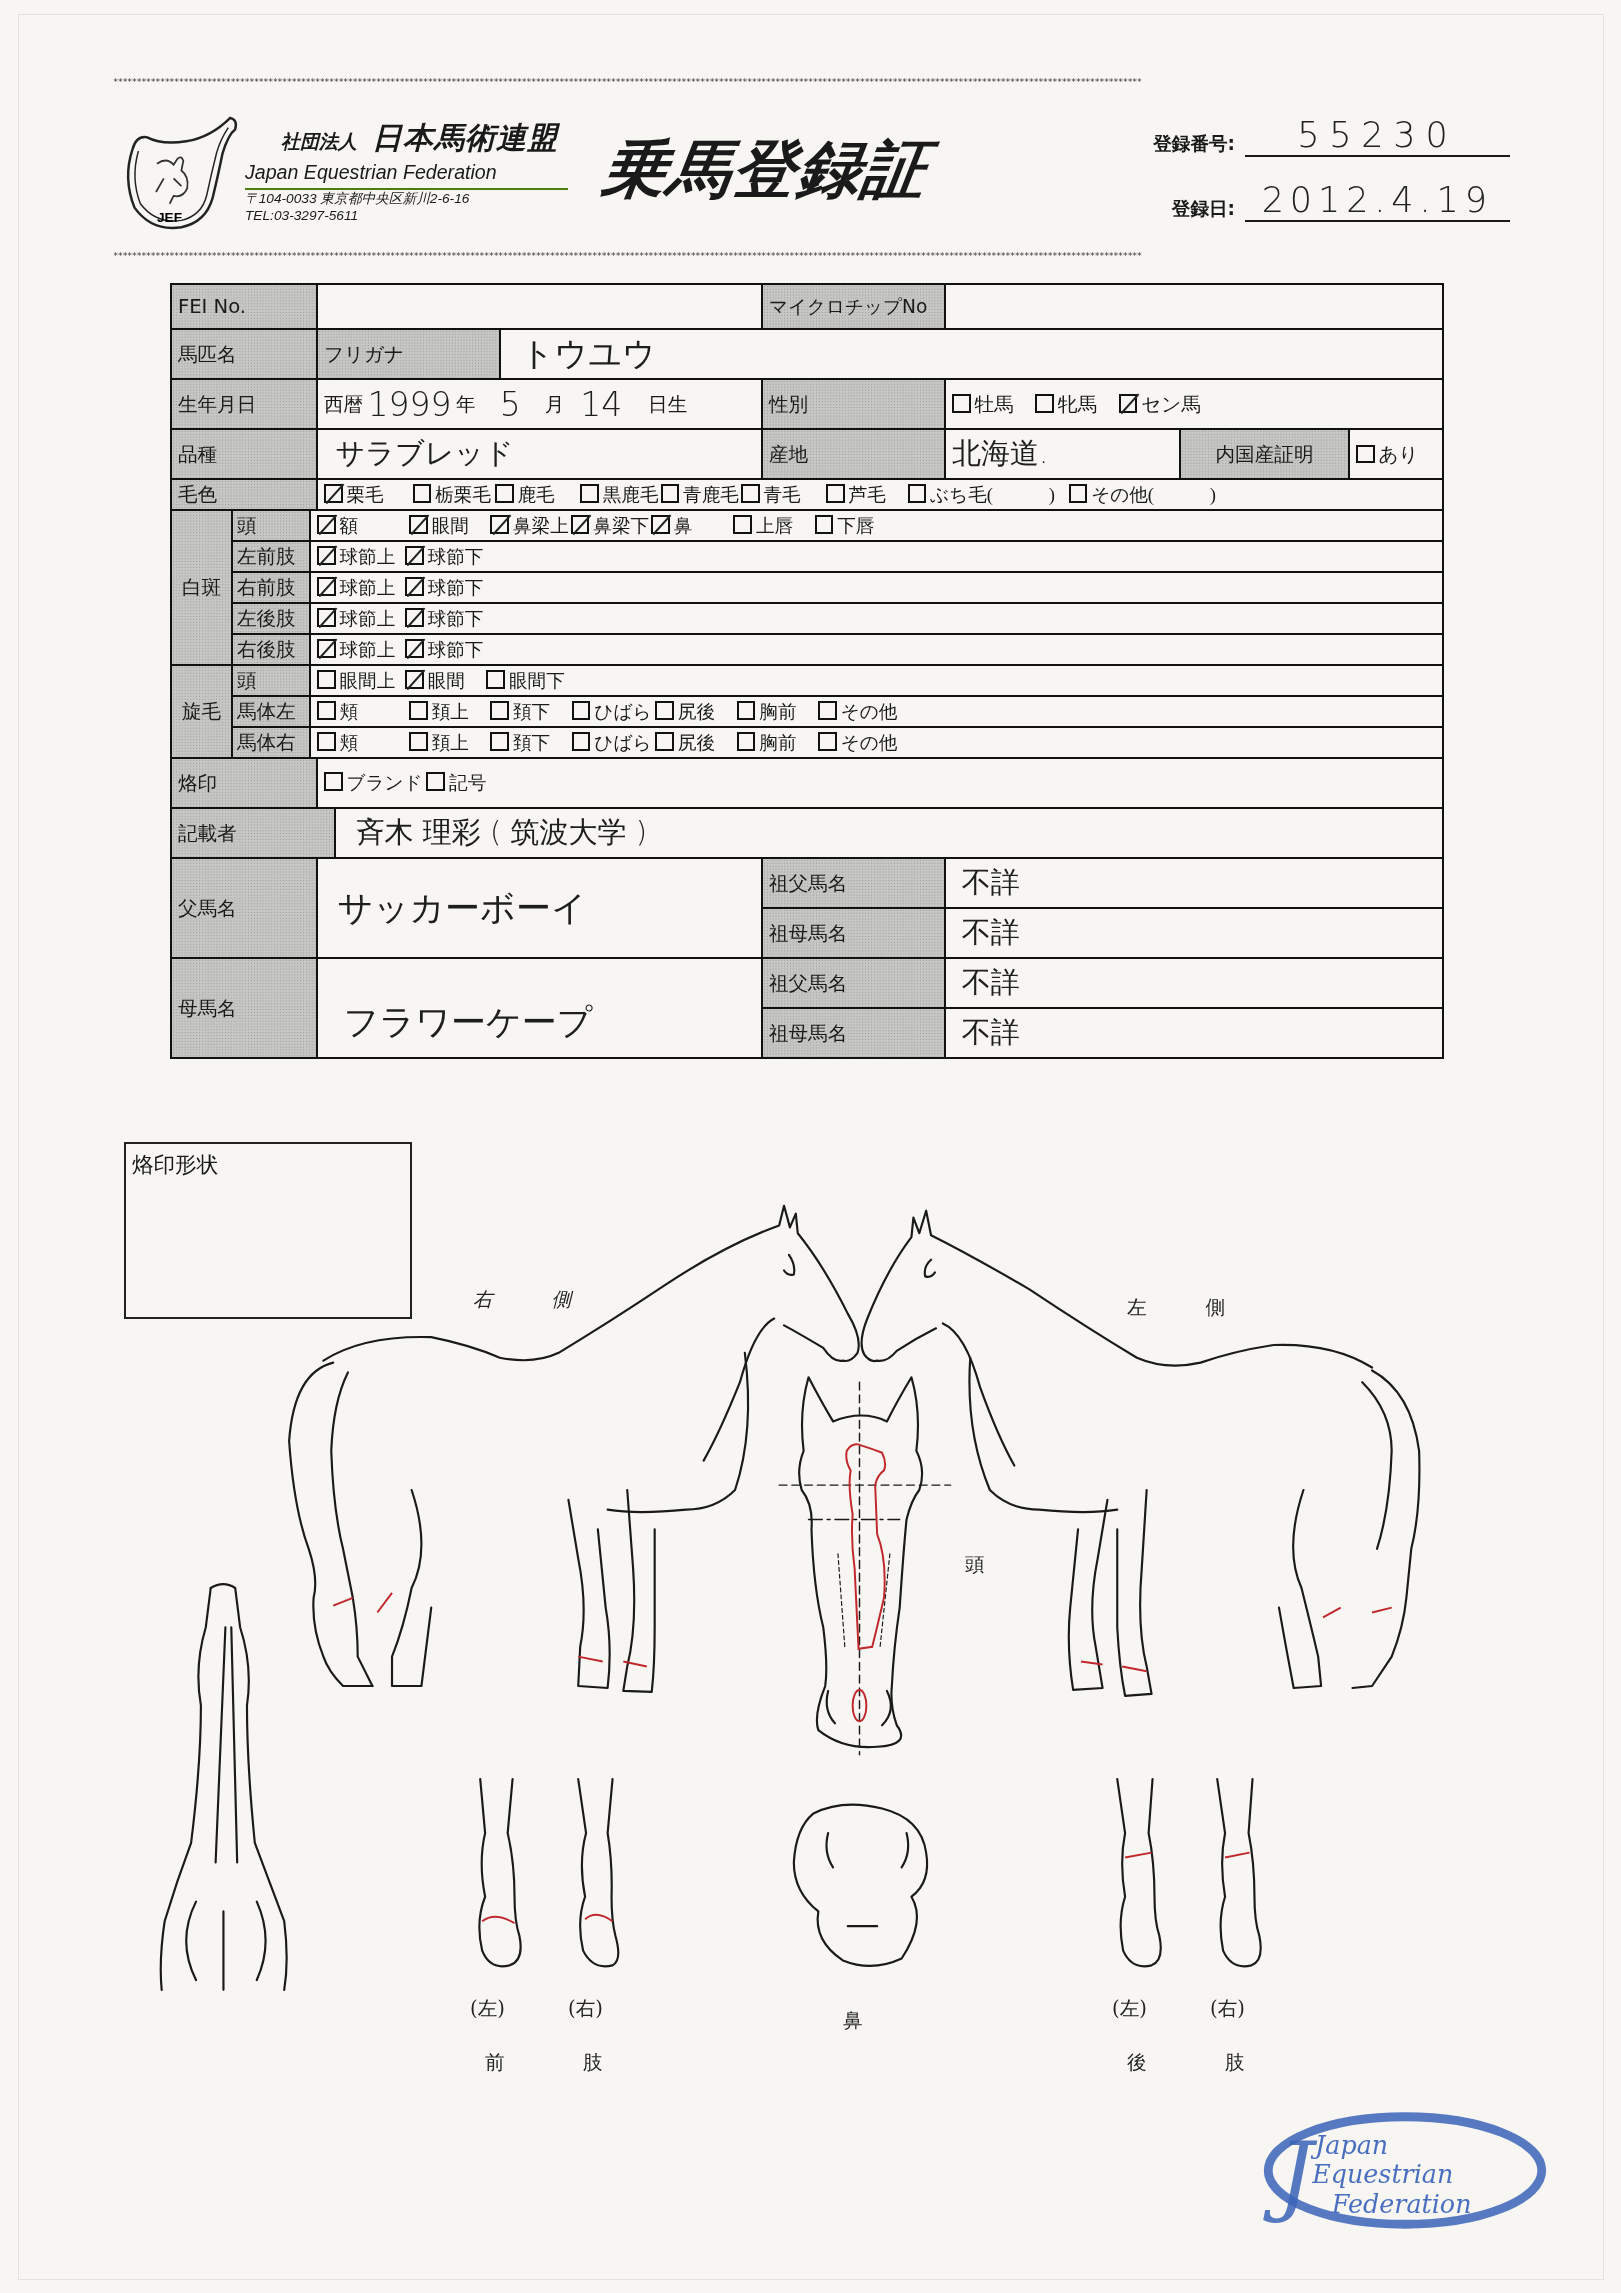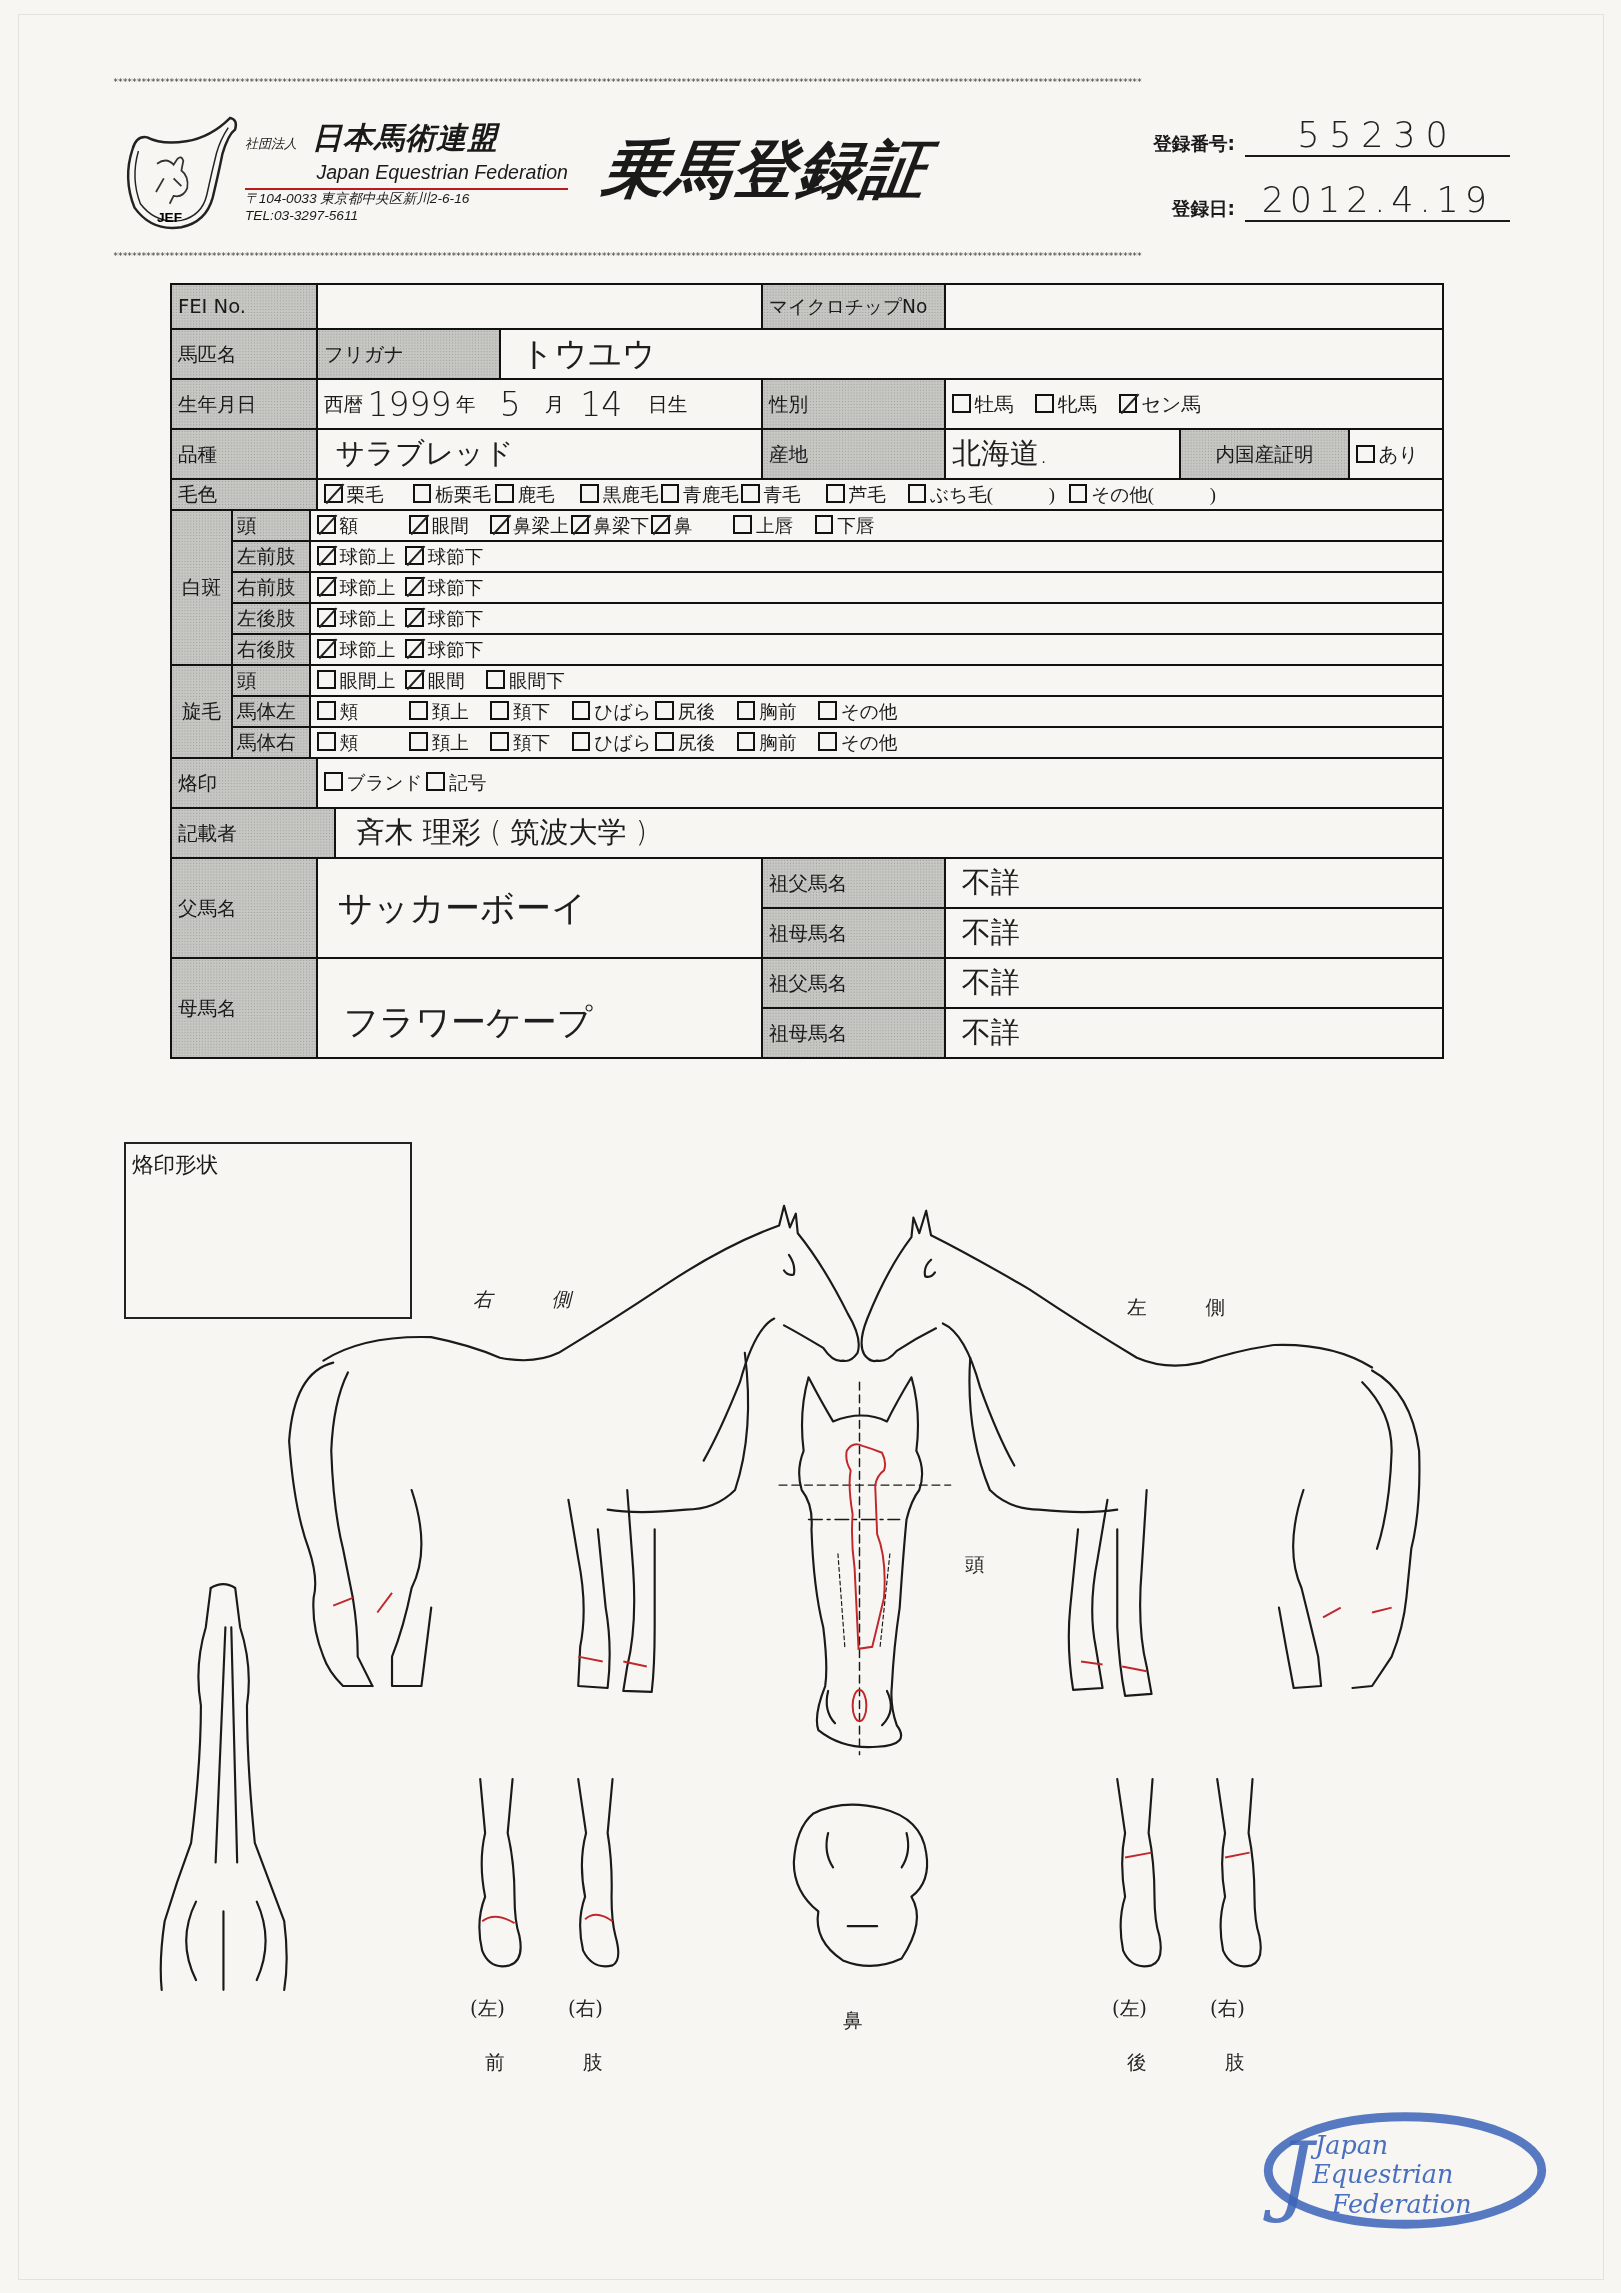--- a/index.html
+++ b/index.html
@@ -11,23 +11,23 @@
   }
   .page-edge { position: absolute; left: 17.6px; top: 13.7px; width: 1584px; height: 2264px; border: 1px solid #e4e2dc; pointer-events: none; }
   .star-rule {
     position: absolute; left: 113px; width: 1397px; height: 9.8px; overflow: hidden;
     font-family: "DejaVu Sans Mono", monospace; font-size: 8.8px; line-height: 9.8px;
     letter-spacing: -0.6px; color: #333; white-space: nowrap;
   }
   
   .logo { position: absolute; left: 113px; top: 110px; width: 127px; height: 125px; }
   .org-block { position: absolute; left: 245px; top: 118px; width: 323px; }
-  .org-corp { font-size: 13px; font-style: italic; font-weight: normal; }
+  .org-corp { font-size: 19px; font-style: italic; font-weight: bold; margin-left: 36px; }
   .org-name { font-size: 30px; font-style: italic; font-weight: bold; margin-left: 9.8px; letter-spacing: 1px; }
-  .org-en { font-size: 19.6px; font-style: italic; margin-top: 2px; padding-bottom: 3.9px; border-bottom: 2px solid #b91c1c; font-family: "Liberation Sans", sans-serif; text-align: right; }
+  .org-en { font-size: 19.6px; font-style: italic; margin-top: 2px; padding-bottom: 3.9px; border-bottom: 2px solid #4d7c0f; font-family: "Liberation Sans", sans-serif; }
   .org-addr { font-size: 13.7px; font-style: italic; line-height: 14.7px; margin-top: 2px; font-family: "Liberation Sans", sans-serif; }
   .doc-title {
     position: absolute; left: 603px; top: 127px; font-size: 63px; font-weight: bold; font-style: italic;
     letter-spacing: 2px; transform: skewX(-8deg);
   }
   .reg-line { position: absolute; display: flex; align-items: flex-end; }
   .reg-label { font-size: 18.6px; font-weight: bold; width: 118px; text-align: right; }
   .reg-value {
     width: 265px; border-bottom: 2.9px solid #1a1a1a; margin-left: 9.8px; text-align: center;
     font-family: "DejaVu Sans", sans-serif; font-size: 35px; font-weight: 300; letter-spacing: 9.8px; color: #222; line-height: 39px;

